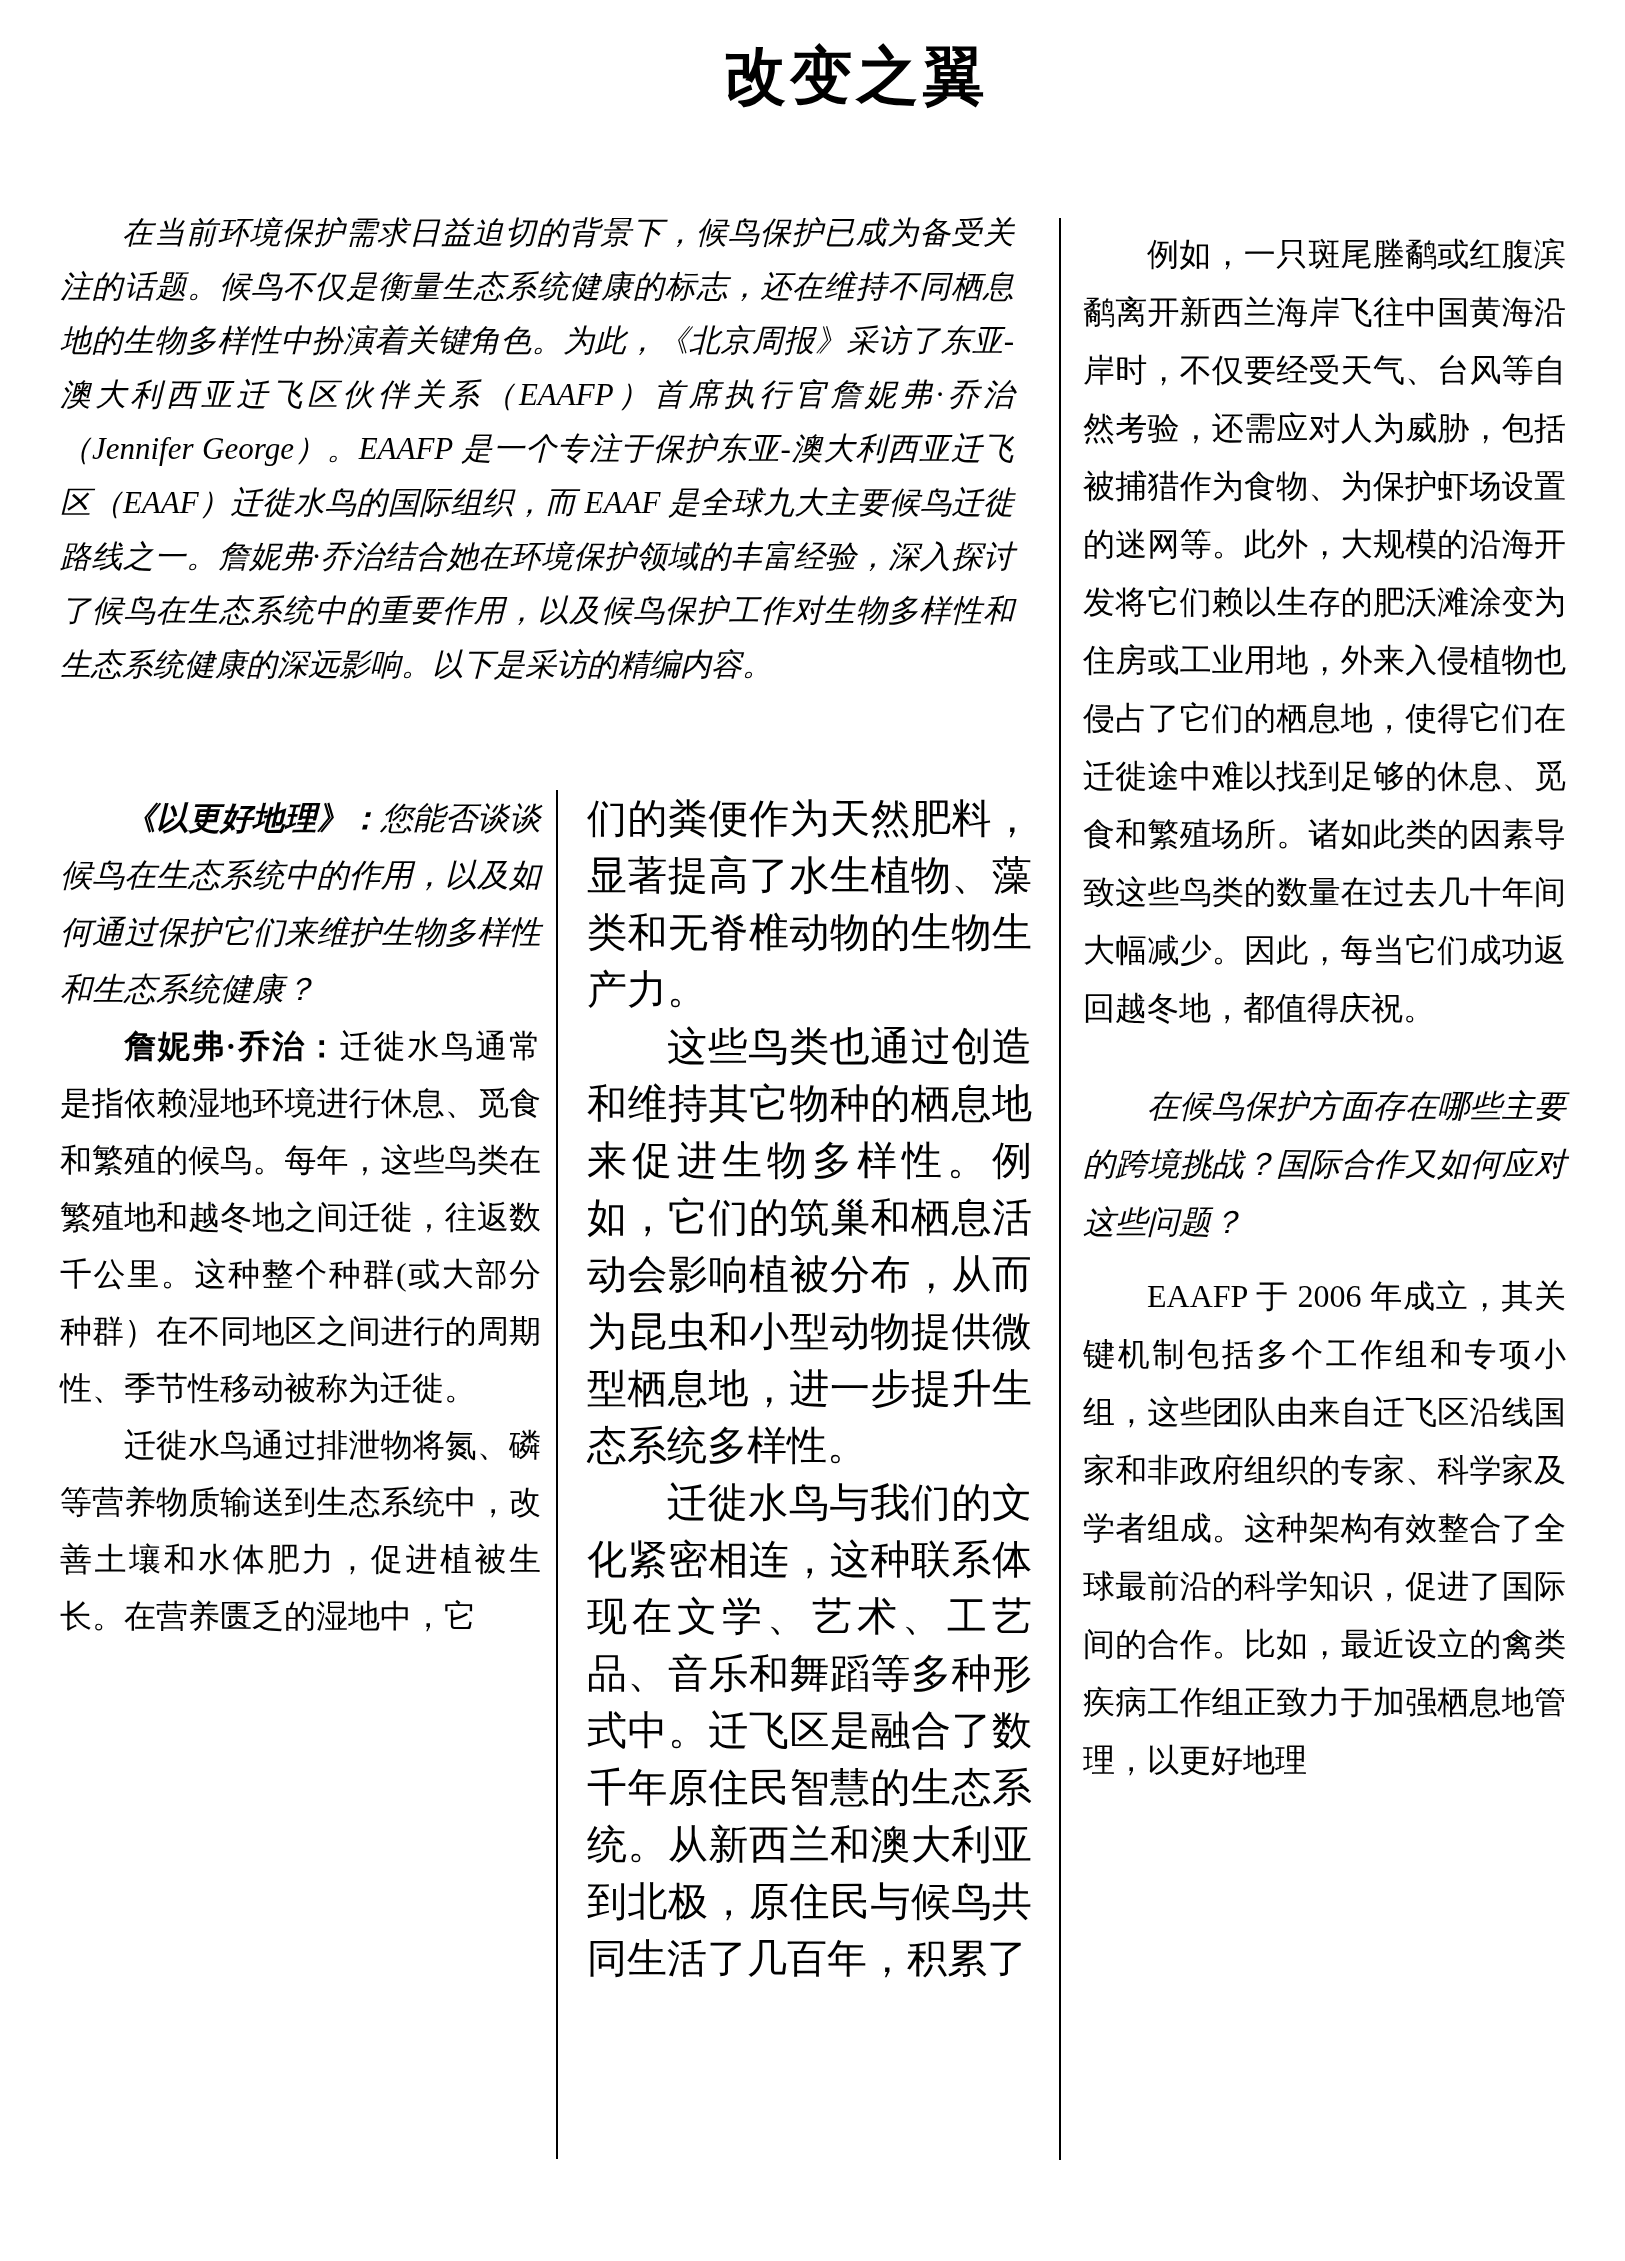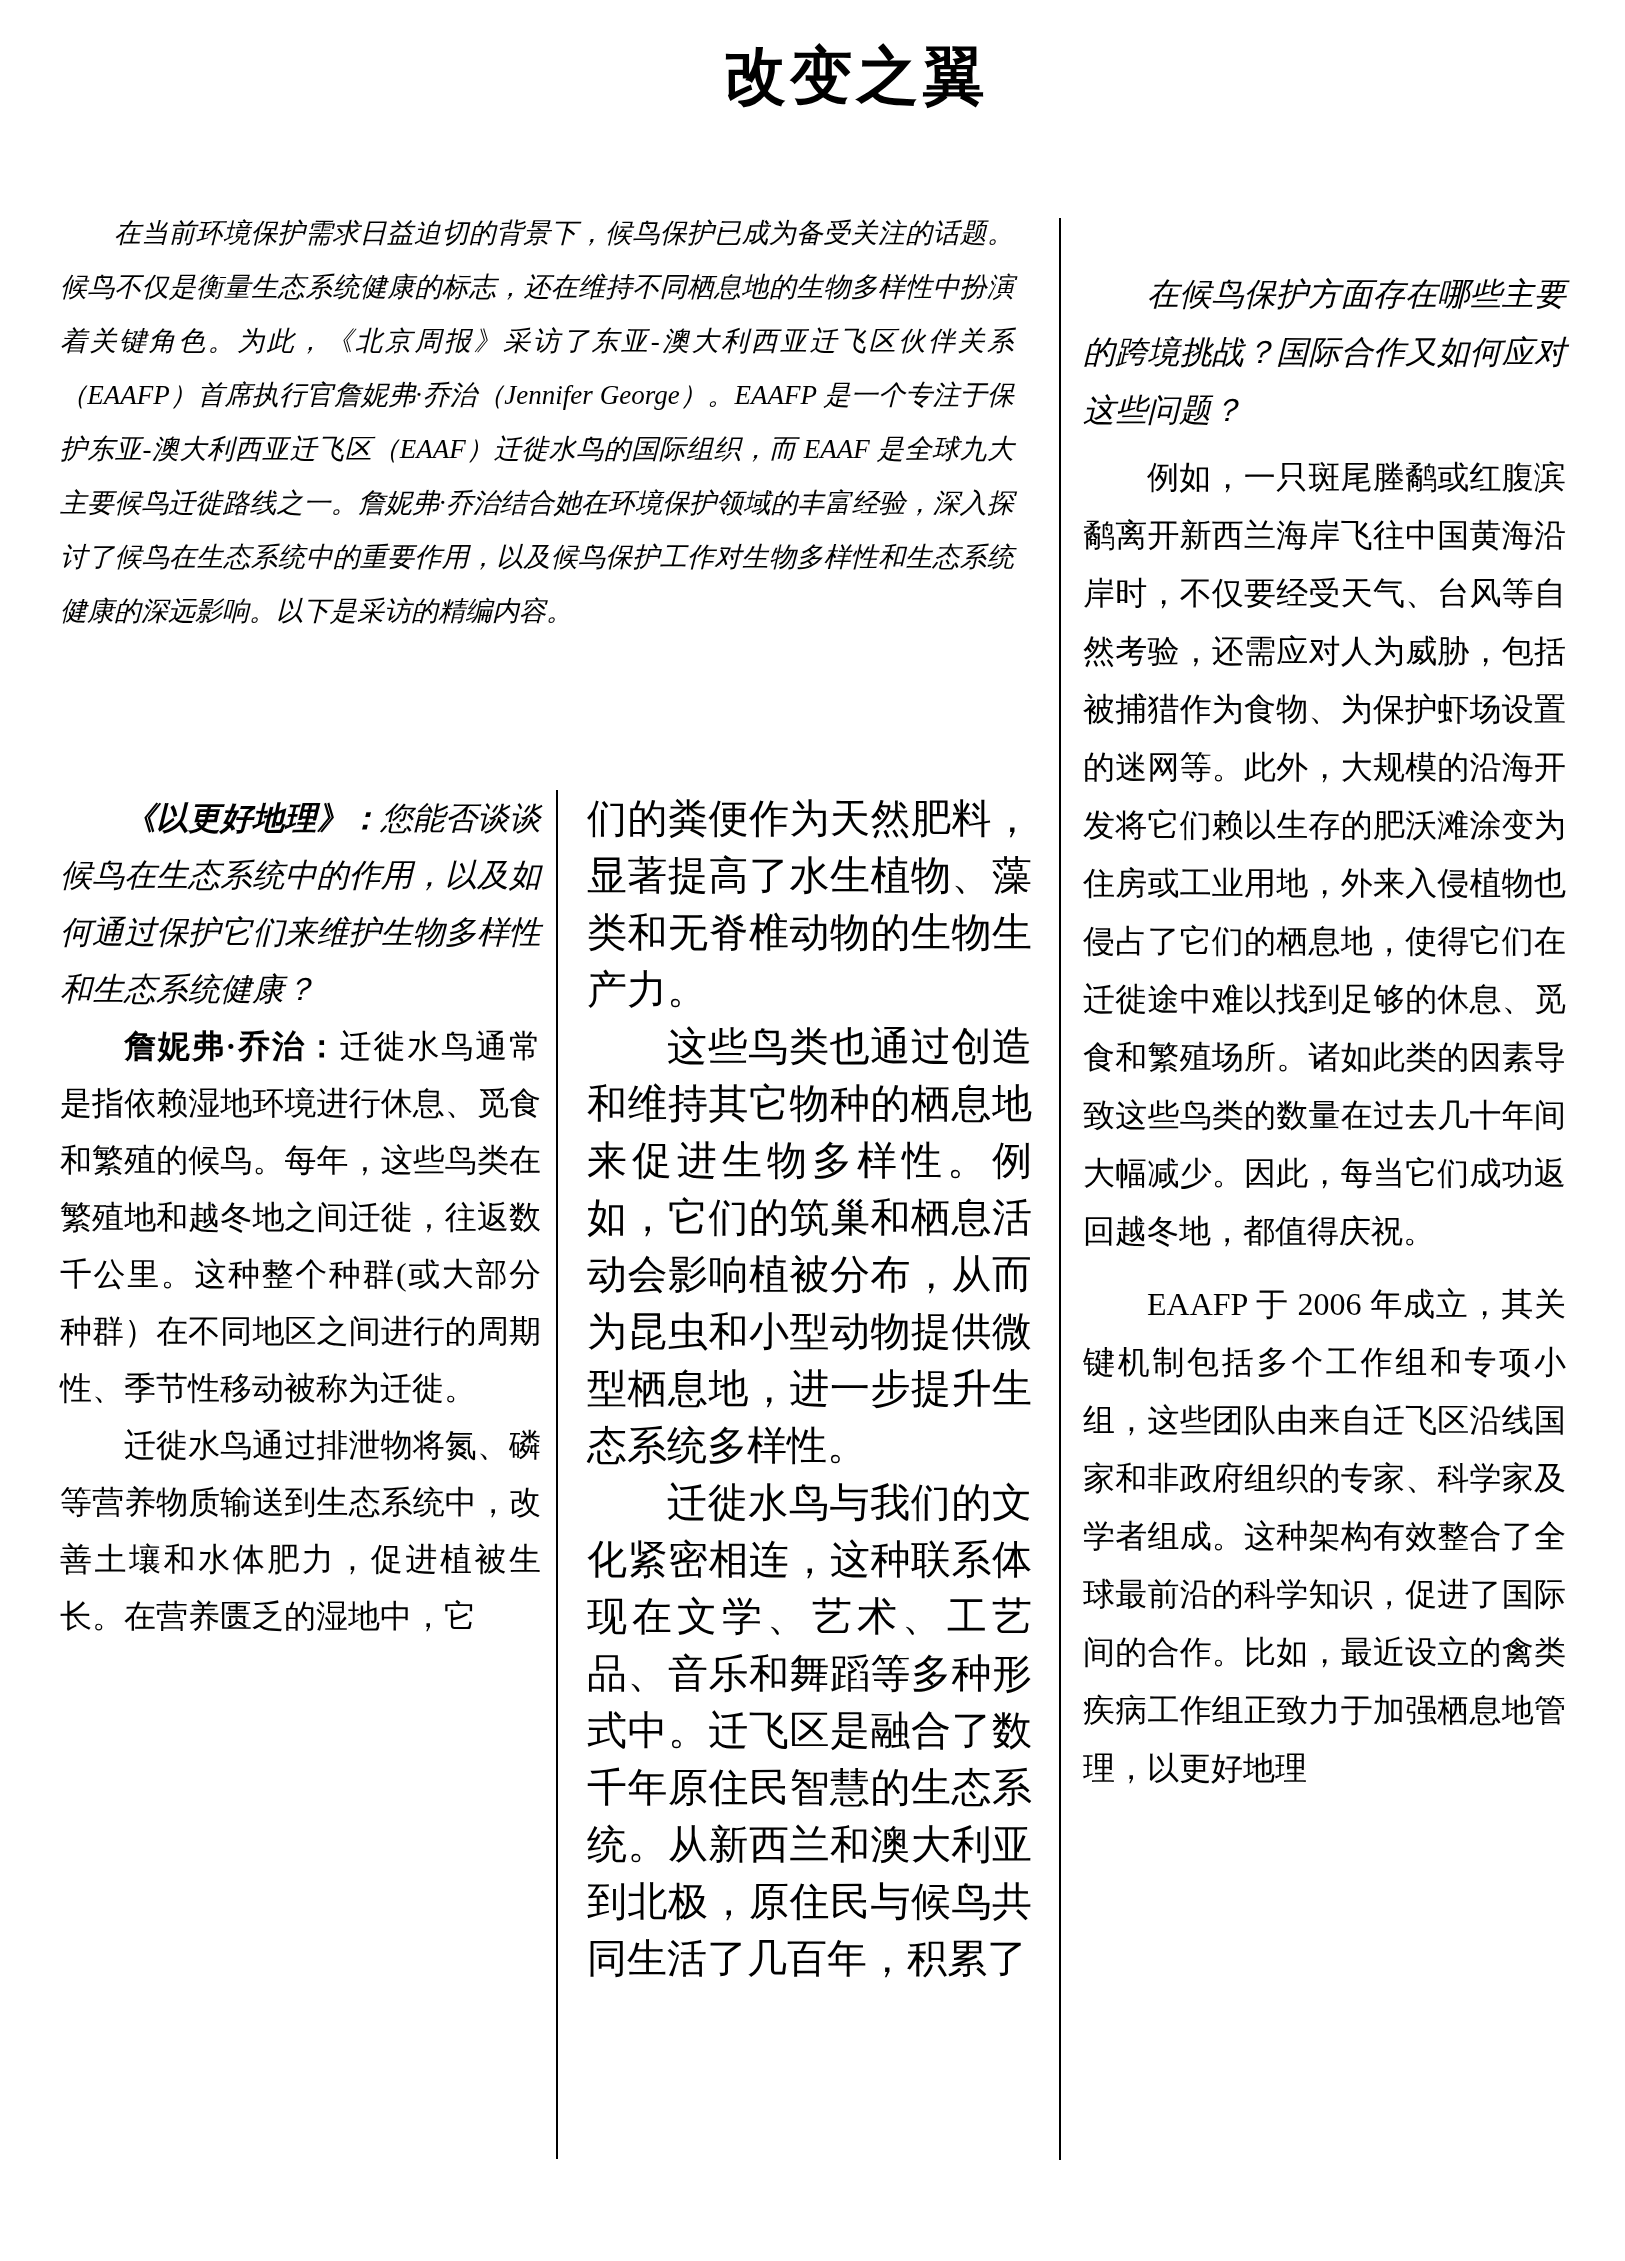--- a/index.html
+++ b/index.html
@@ -26,21 +26,21 @@
     font-size: 62px;
     font-weight: bold;
     letter-spacing: 4.2px;
     padding-left: 44px;
   }
   .intro {
     position: absolute;
     left: 60px;
     top: 206px;
     width: 954px;
-    font-size: 27px;
+    font-size: 31px;
     line-height: 54px;
     text-align: justify;
     text-indent: 2em;
     font-style: italic;
   }
   .vdiv {
     position: absolute;
     width: 2.1px;
     background: #000000;
   }
@@ -78,19 +78,19 @@
     <p class="indent">迁徙水鸟通过排泄物将氮、磷等营养物质输送到生态系统中，改善土壤和水体肥力，促进植被生长。在营养匮乏的湿地中，它</p>
   </div>
 
   <div class="col col2">
     <p>们的粪便作为天然肥料，显著提高了水生植物、藻类和无脊椎动物的生物生产力。</p>
     <p class="indent">这些鸟类也通过创造和维持其它物种的栖息地来促进生物多样性。例如，它们的筑巢和栖息活动会影响植被分布，从而为昆虫和小型动物提供微型栖息地，进一步提升生态系统多样性。</p>
     <p class="indent">迁徙水鸟与我们的文化紧密相连，这种联系体现在文学、艺术、工艺品、音乐和舞蹈等多种形式中。迁飞区是融合了数千年原住民智慧的生态系统。从新西兰和澳大利亚到北极，原住民与候鸟共同生活了几百年，积累了</p>
   </div>
 
   <div class="col col3">
+    <p class="indent">例如，一只斑尾塍鹬或红腹滨鹬离开新西兰海岸飞往中国黄海沿岸时，不仅要经受天气、台风等自然考验，还需应对人为威胁，包括被捕猎作为食物、为保护虾场设置的迷网等。此外，大规模的沿海开发将它们赖以生存的肥沃滩涂变为住房或工业用地，外来入侵植物也侵占了它们的栖息地，使得它们在迁徙途中难以找到足够的休息、觅食和繁殖场所。诸如此类的因素导致这些鸟类的数量在过去几十年间大幅减少。因此，每当它们成功返回越冬地，都值得庆祝。</p>
     <p class="indent kai question-para">在候鸟保护方面存在哪些主要的跨境挑战？国际合作又如何应对这些问题？</p>
-    <p class="indent">例如，一只斑尾塍鹬或红腹滨鹬离开新西兰海岸飞往中国黄海沿岸时，不仅要经受天气、台风等自然考验，还需应对人为威胁，包括被捕猎作为食物、为保护虾场设置的迷网等。此外，大规模的沿海开发将它们赖以生存的肥沃滩涂变为住房或工业用地，外来入侵植物也侵占了它们的栖息地，使得它们在迁徙途中难以找到足够的休息、觅食和繁殖场所。诸如此类的因素导致这些鸟类的数量在过去几十年间大幅减少。因此，每当它们成功返回越冬地，都值得庆祝。</p>
     <p class="indent para-gap">EAAFP 于 2006 年成立，其关键机制包括多个工作组和专项小组，这些团队由来自迁飞区沿线国家和非政府组织的专家、科学家及学者组成。这种架构有效整合了全球最前沿的科学知识，促进了国际间的合作。比如，最近设立的禽类疾病工作组正致力于加强栖息地管理，以更好地理</p>
   </div>
 
 </div>
 
 
 </body></html>

